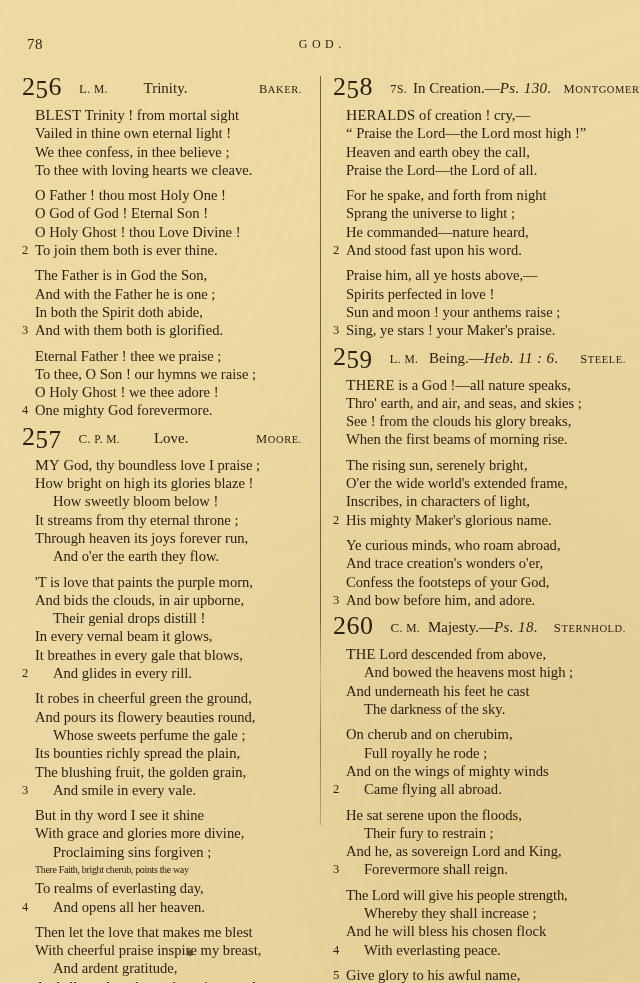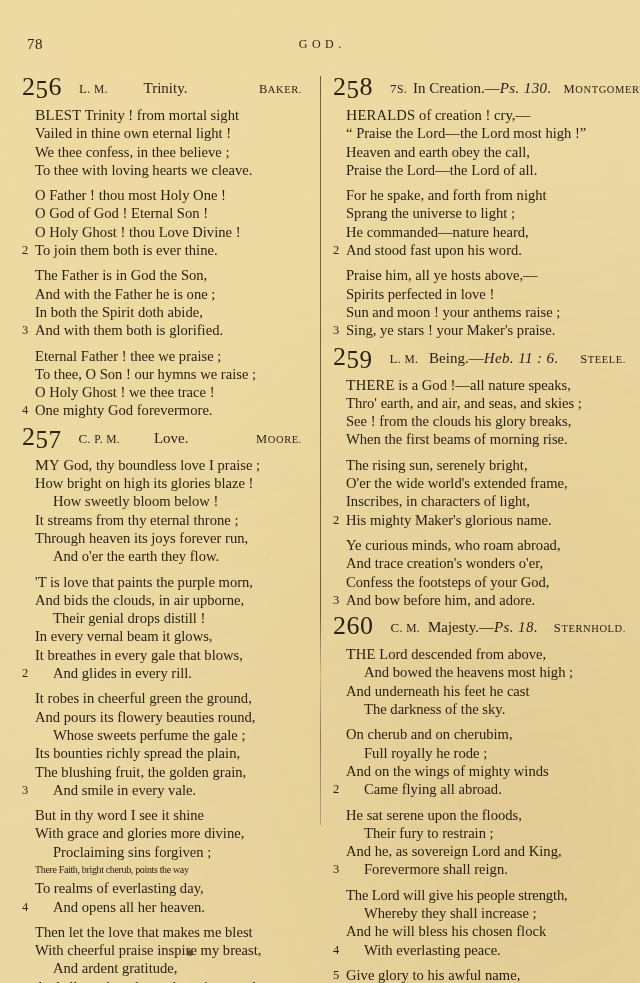--- a/index.html
+++ b/index.html
@@ -220,21 +220,21 @@
               <span class="ln">And with the Father he is one ;</span>
               <span class="ln">In both the Spirit doth abide,</span>
               <span class="ln">And with them both is glorified.</span>
             </span>
           </div>
           <div class="stanza">
             <span class="st-num">4</span>
             <span class="st-lines">
               <span class="ln">Eternal Father ! thee we praise ;</span>
               <span class="ln">To thee, O Son ! our hymns we raise ;</span>
-              <span class="ln">O Holy Ghost ! we thee trace !</span>
+              <span class="ln">O Holy Ghost ! we thee adore !</span>
               <span class="ln">One mighty God forevermore.</span>
             </span>
           </div>
         </div>
         <div class="hymn">
           <div class="hymn-head">
             <span class="hymn-num"><span class="d-hi">2</span><span class="d-lo">5</span><span class="d-lo">7</span></span>
             <span class="meter"><span class="sc-first">C</span>. p. m.</span>
             <span class="topic">Love.</span>
             <span class="author"><span class="sc-first">M</span>oore.</span>

